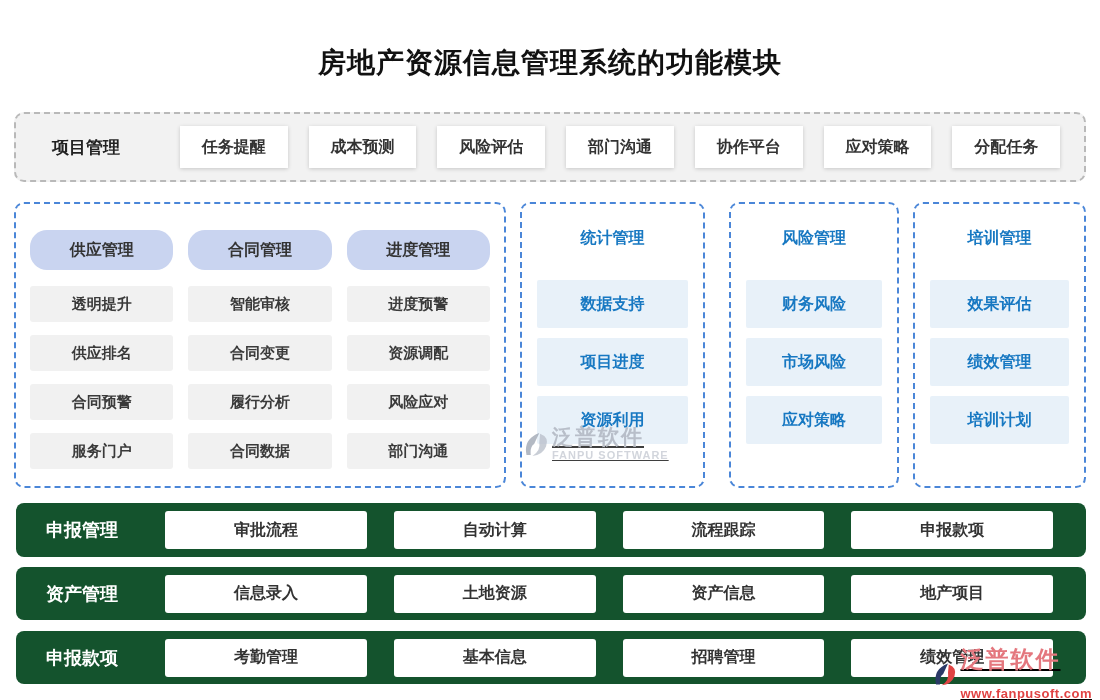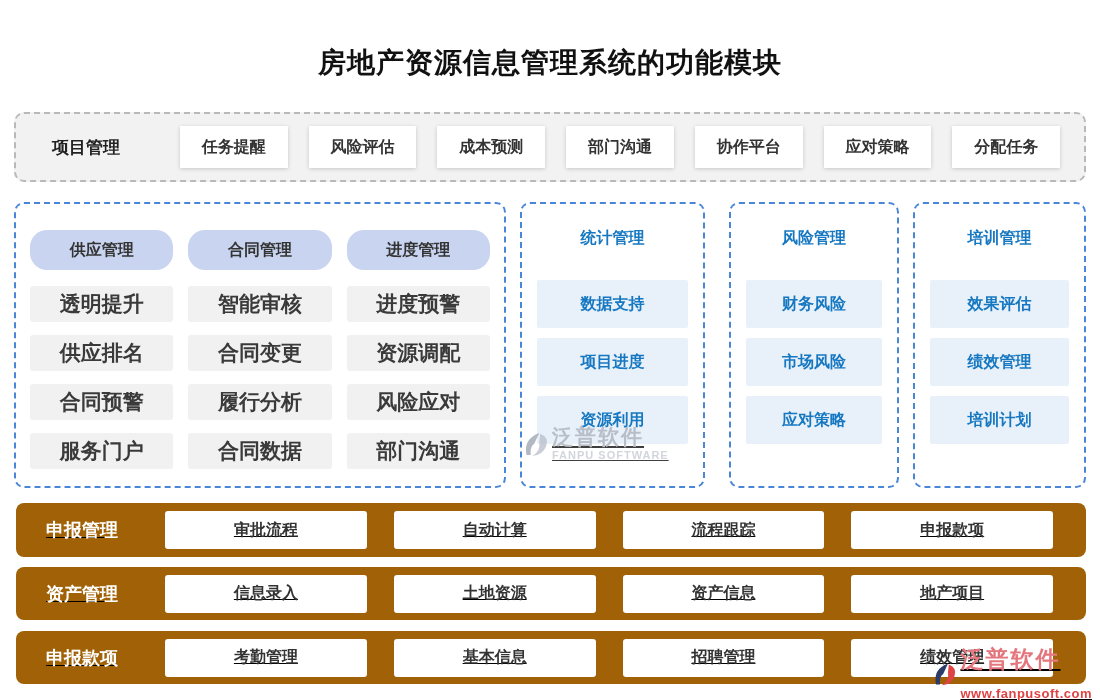--- a/index.html
+++ b/index.html
@@ -25,36 +25,36 @@
   .panel { position:absolute; top:202px; height:286px; background:#fff;
     border:2px dashed #4a86d8; border-radius:10px; }
   .panel-supply { left:14px; width:492px; padding:26px 14px 0 14px;
     display:flex; gap:15px; }
   .supply-col { flex:1; display:flex; flex-direction:column; gap:13px; }
   .supply-head { height:40px; background:#c9d4f0; border-radius:17px;
     display:flex; align-items:center; justify-content:center;
     font-size:16px; font-weight:bold; color:#333; margin-bottom:3px; }
   .supply-item { height:36px; background:#f1f1f1; border-radius:3px;
     display:flex; align-items:center; justify-content:center;
-    font-size:21px; font-weight:bold; color:#3a3a3a; white-space:nowrap; }
+    font-size:15px; font-weight:bold; color:#3a3a3a; white-space:nowrap; }
 
   .panel-2 { left:520px; width:185px; }
   .panel-3 { left:729px; width:170px; }
   .panel-4 { left:913px; width:173px; }
   .blue-head { margin-top:24px; height:24px; text-align:center;
     font-size:16px; font-weight:bold; color:#1778c2; }
   .blue-items { margin-top:28px; }
   .blue-item { height:48px; margin:0 15px 10px 15px; background:#e8f1f9; border-radius:2px;
     display:flex; align-items:center; justify-content:center;
     font-size:16px; font-weight:bold; color:#1778c2; white-space:nowrap; }
 
   
   .blue-row { position:absolute; left:16px; width:1070px; height:54px;
-    background:#a16207; border-radius:8px; display:flex; align-items:center;
-    padding:0 33px 0 30px;text-decoration:underline; }
+    background:#14532d; border-radius:8px; display:flex; align-items:center;
+    padding:0 33px 0 30px; }
   .row-1 { top:503px; } .row-2 { top:567px; height:53px; } .row-3 { top:631px; height:53px; }
   .row-label { width:92px; flex:none; font-size:18px; font-weight:bold; color:#ffffff;
     margin-right:27px; white-space:nowrap; }
   .row-box { flex:1; height:38px; margin-right:27px; background:#ffffff; border-radius:3px;
     display:flex; align-items:center; justify-content:center;
     font-size:16px; font-weight:bold; color:#333; white-space:nowrap; }
   .row-box:last-child { margin-right:0; }
 
   
   .wm { position:absolute; display:flex; align-items:center; pointer-events:none;text-decoration:underline; }
@@ -72,22 +72,22 @@
 </head>
 <body>
 
 <div class="stage">
 
   <div class="page-title">房地产资源信息管理系统的功能模块</div>
 
   <div class="top-strip">
     <div class="top-label">项目管理</div>
     <div class="top-box">任务提醒</div>
+    <div class="top-box">成本预测</div>
     <div class="top-box">风险评估</div>
-    <div class="top-box">成本预测</div>
     <div class="top-box">部门沟通</div>
     <div class="top-box">协作平台</div>
     <div class="top-box">应对策略</div>
     <div class="top-box">分配任务</div>
   </div>
 
   <div class="panel panel-supply">
     <div class="supply-col">
       <div class="supply-head">供应管理</div>
       <div class="supply-item">透明提升</div>

